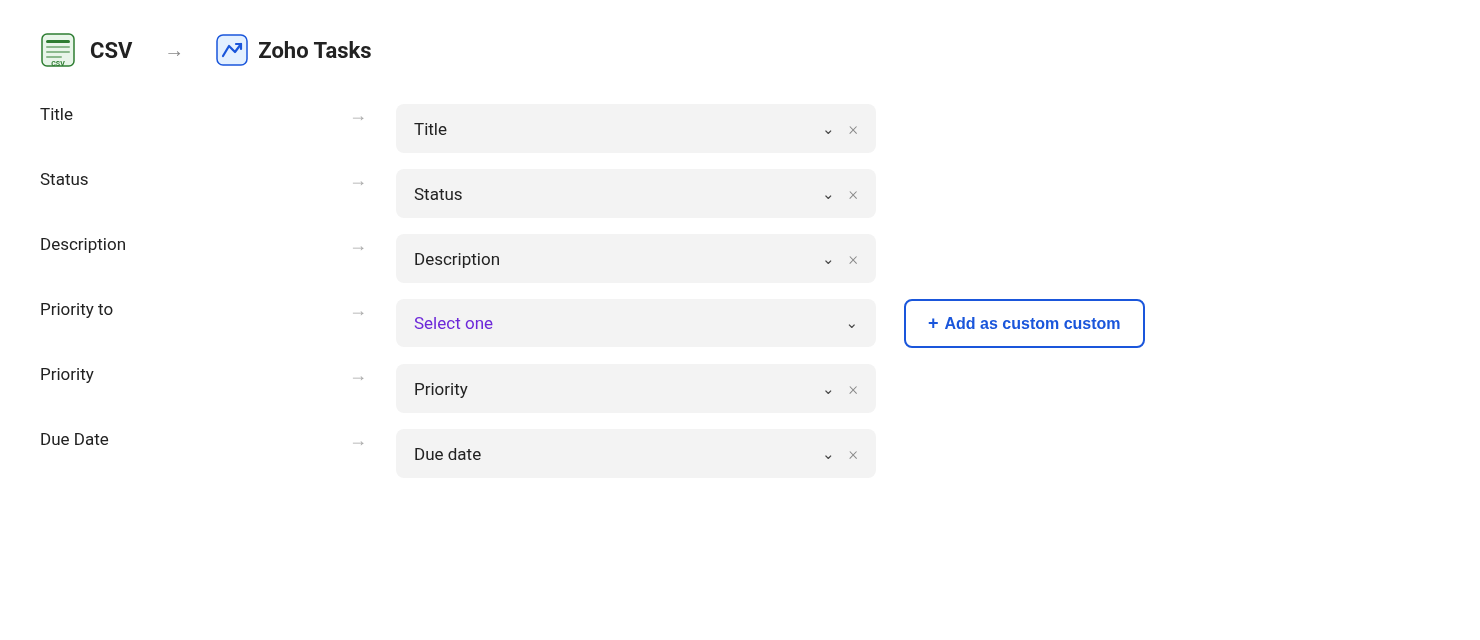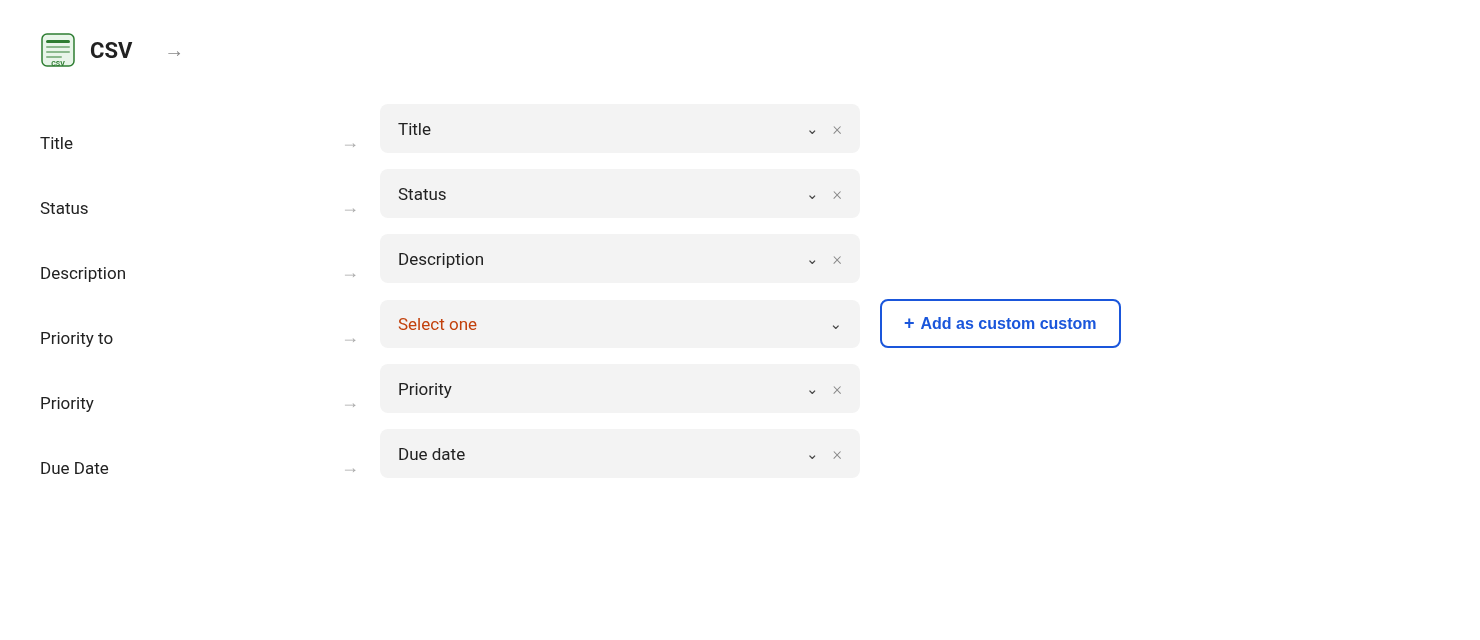--- a/index.html
+++ b/index.html
@@ -39,23 +39,23 @@
       gap: 10px;
       font-size: 22px;
       font-weight: 700;
     }
     .zoho-icon {
       width: 32px;
       height: 32px;
     }
     .mapping-row {
       display: flex;
-      align-items: flex-end;
+      align-items: flex-start;
       margin-bottom: 16px;
-      gap: 0;
+      gap: 8px;
     }
     .source-label {
       width: 280px;
       font-size: 17px;
       color: #222;
       font-weight: 400;
     }
     .row-arrow {
       width: 60px;
       text-align: center;
@@ -72,21 +72,21 @@
       width: 480px;
       cursor: pointer;
       position: relative;
     }
     .dest-select-text {
       flex: 1;
       font-size: 17px;
       color: #222;
     }
     .dest-select-text.placeholder {
-      color: #c2410c;
+      color: #6d28d9;
     }
     .dest-select-chevron {
       color: #444;
       font-size: 15px;
       margin-left: 8px;
     }
     .dest-select-clear {
       color: #888;
       font-size: 18px;
       margin-left: 14px;
@@ -122,20 +122,28 @@
       <rect x="2" y="2" width="32" height="32" rx="5" fill="#e8f5e9" stroke="#2e7d32" stroke-width="1.5"></rect>
       <rect x="6" y="8" width="24" height="3" rx="1.5" fill="#2e7d32"></rect>
       <rect x="6" y="14" width="24" height="2" rx="1" fill="#2e7d32" opacity="0.5"></rect>
       <rect x="6" y="19" width="24" height="2" rx="1" fill="#2e7d32" opacity="0.5"></rect>
       <rect x="6" y="24" width="16" height="2" rx="1" fill="#2e7d32" opacity="0.5"></rect>
       <text x="18" y="34" text-anchor="middle" font-size="7" font-weight="bold" fill="#2e7d32">CSV</text>
     </svg>
     <span>CSV</span>
   </div>
   <span class="arrow-icon">→</span>
+  <div class="header-dest">
+    <svg class="zoho-icon" viewBox="0 0 32 32" fill="none" xmlns="http://www.w3.org/2000/svg">
+      <rect x="1" y="1" width="30" height="30" rx="6" fill="#e3f0ff" stroke="#1a56db" stroke-width="1.5"></rect>
+      <polyline points="7,22 13,12 19,18 25,10" stroke="#1a56db" stroke-width="2.2" stroke-linecap="round" stroke-linejoin="round" fill="none"></polyline>
+      <polyline points="20,10 25,10 25,15" stroke="#1a56db" stroke-width="2.2" stroke-linecap="round" stroke-linejoin="round" fill="none"></polyline>
+    </svg>
+    <span>Zoho Tasks</span>
+  </div>
 </div>
 
 <div id="mapping-container">
     <div class="mapping-row">
       <div class="source-label">Title</div>
       <div class="row-arrow">→</div>
       <div class="dest-select">
         <span class="dest-select-text">Title</span>
         <span class="dest-select-chevron">⌄</span>
         <span class="dest-select-clear">×</span>

